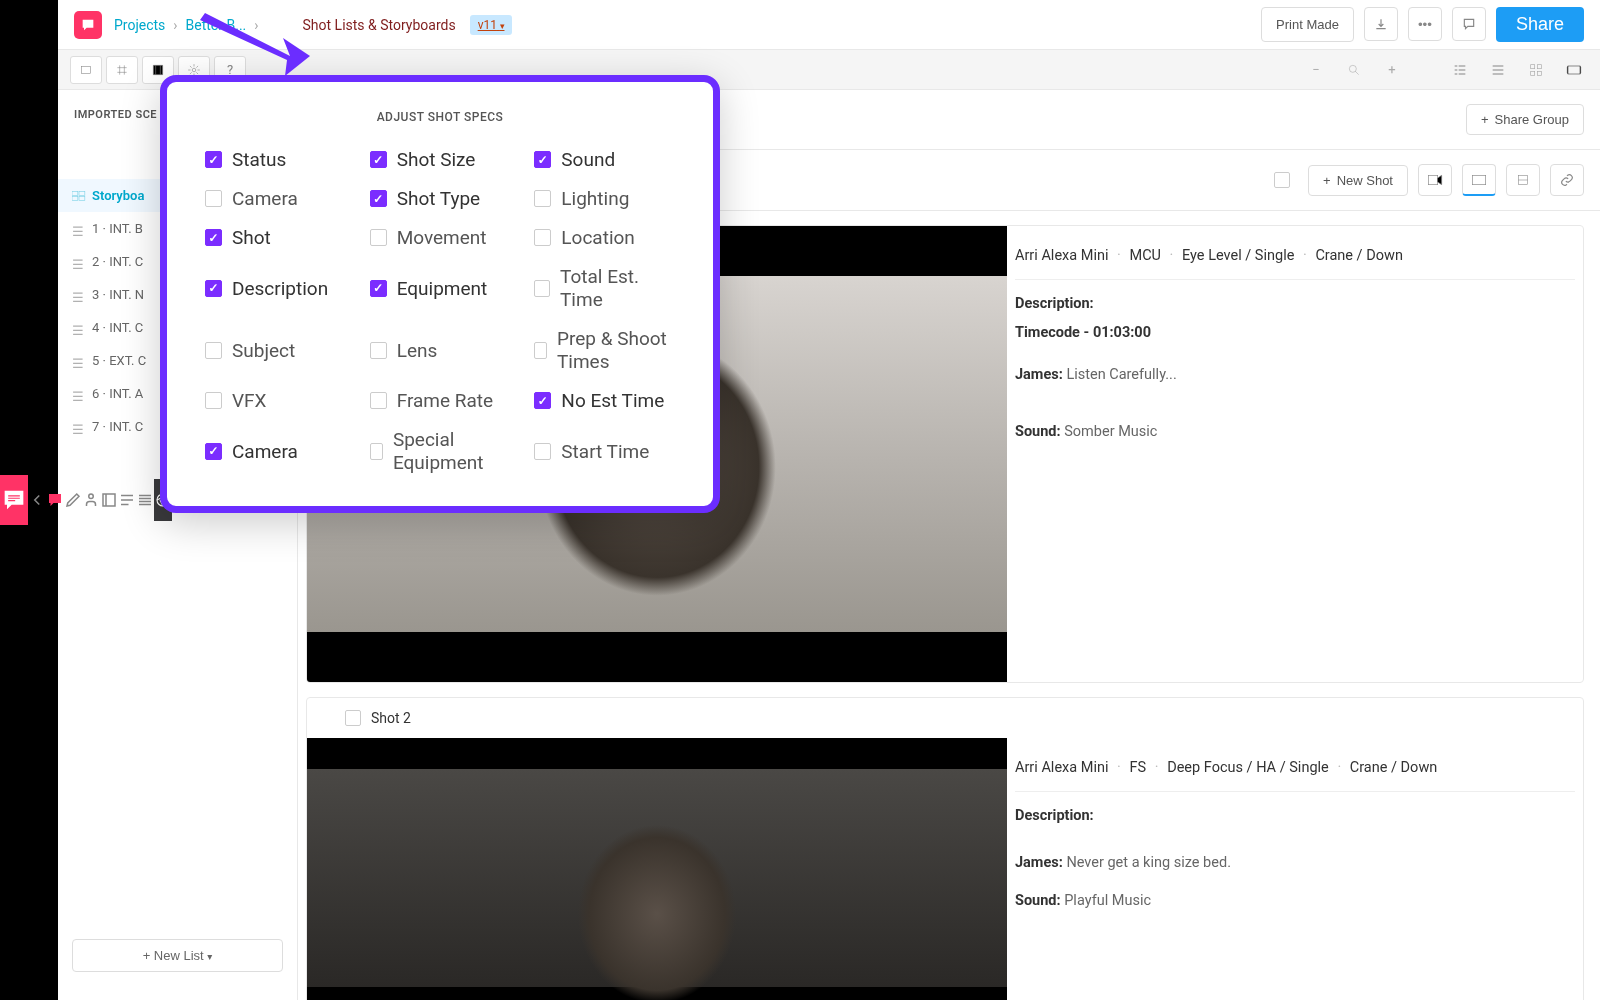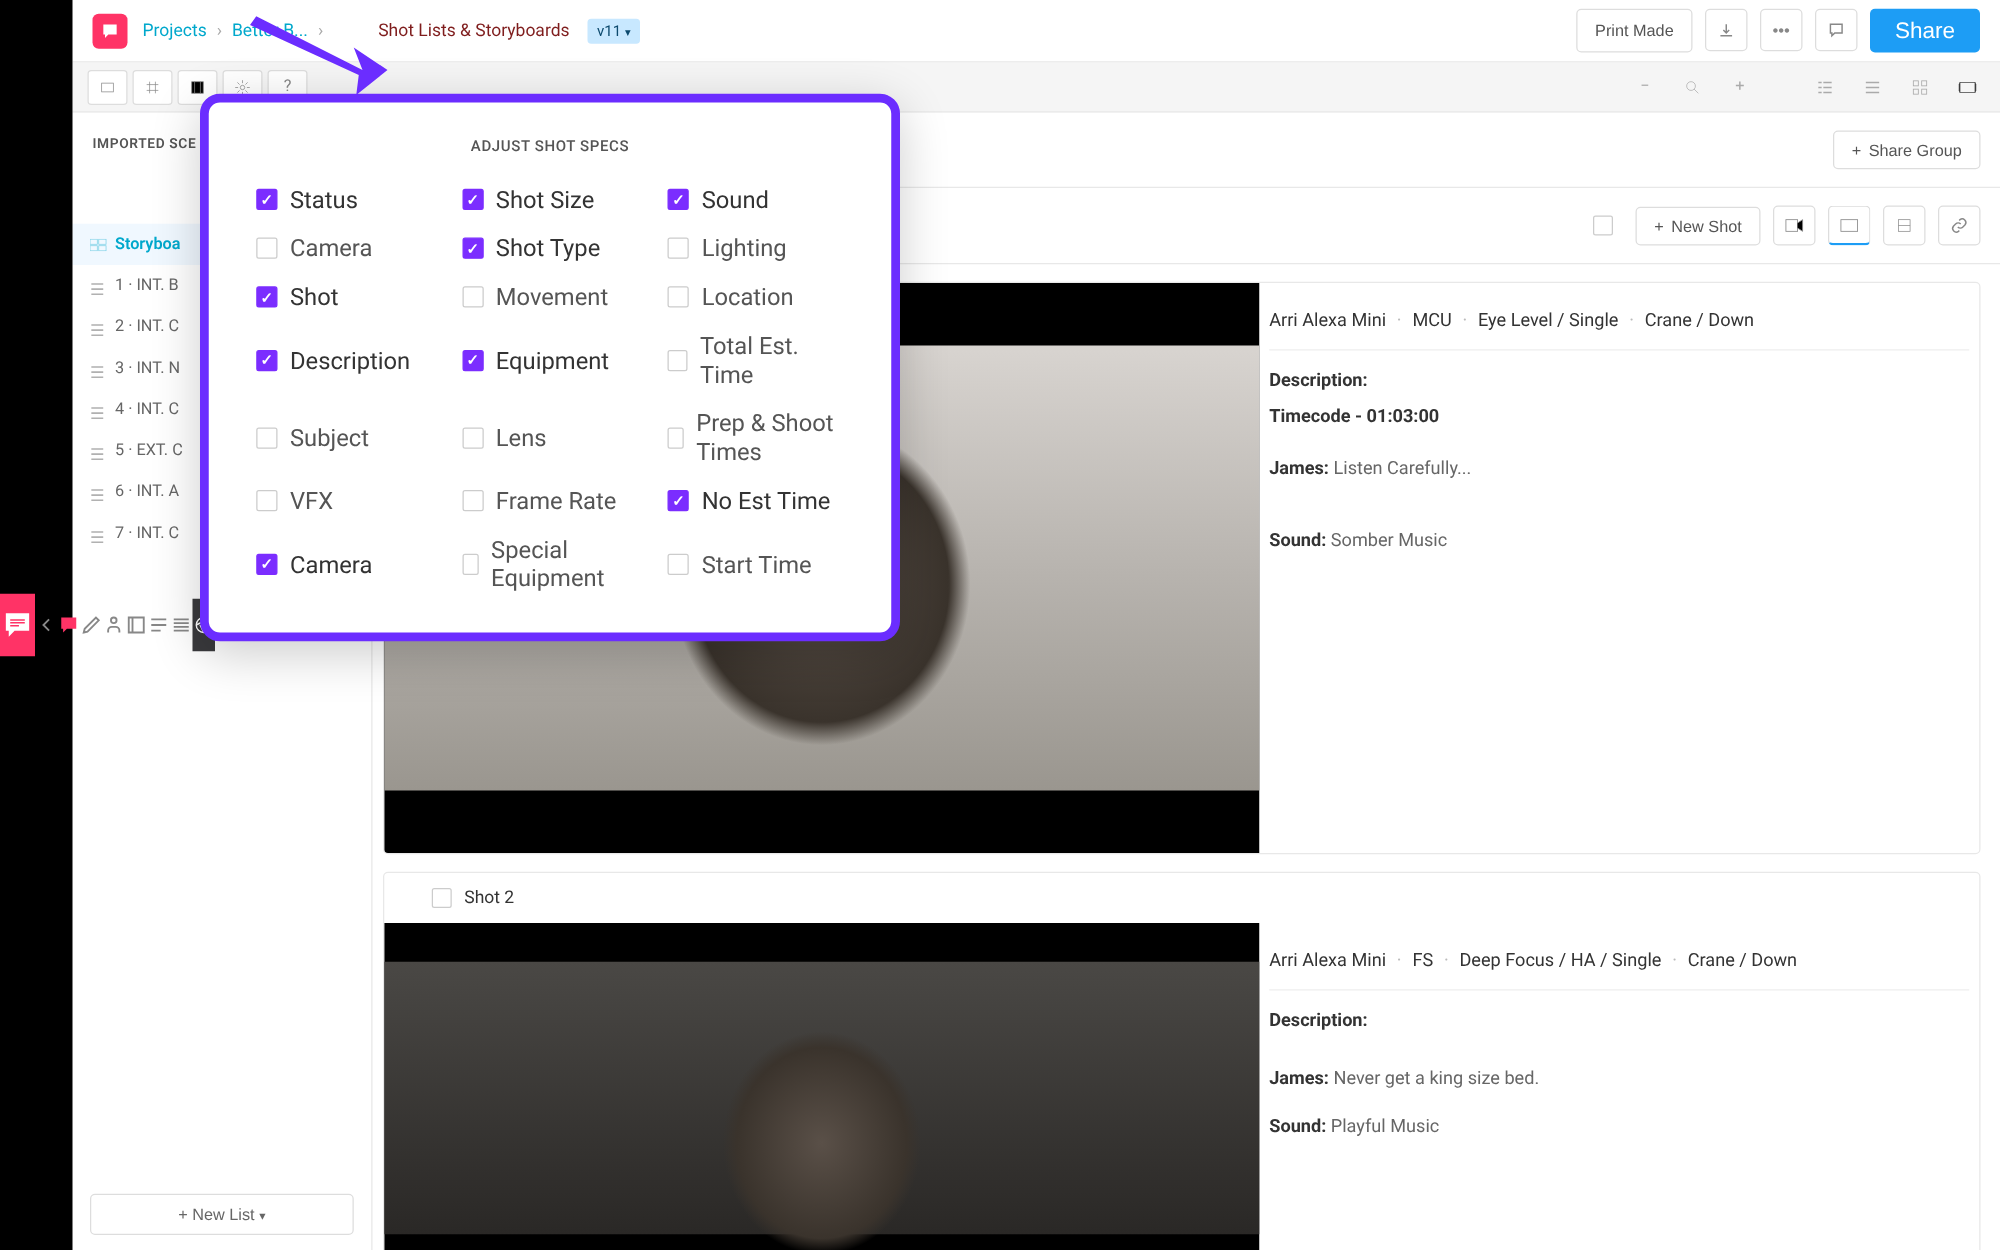--- a/index.html
+++ b/index.html
@@ -18,40 +18,40 @@
 .avatar { width: 30px; height: 30px; border-radius: 50%; background: linear-gradient(135deg, #c97d5d, #8b5a3c); margin-bottom: 10px; }
 .made-by { font-size: 9px; color: #666; text-align: center; line-height: 1.2; margin-bottom: 8px; }
 
 
 .top-header { position: absolute; left: 58px; top: 0; right: 0; height: 50px; background: #fff; border-bottom: 1px solid #e8e8e8; display: flex; align-items: center; padding: 0 16px; z-index: 5; }
 .pink-icon { width: 28px; height: 28px; background: #ff3366; border-radius: 5px; display: flex; align-items: center; justify-content: center; margin-right: 12px; }
 .breadcrumb { display: flex; align-items: center; gap: 8px; color: #666; font-size: 14px; }
 .breadcrumb a { color: #00a8cc; text-decoration: none; cursor: pointer; }
 .breadcrumb .sep { color: #aaa; }
 .breadcrumb .current { color: #7f1d1d; margin-left: 36px; }
-.version-badge { background: #c8e8ff; color: #0c4a6e; padding: 3px 8px; border-radius: 3px; font-size: 12px; margin-left: 6px; }
+.version-badge { background: #c8e8ff; color: #c2410c; padding: 3px 8px; border-radius: 3px; font-size: 12px; margin-left: 6px; text-decoration: underline; }
 .top-header-right { margin-left: auto; display: flex; gap: 10px; }
 .btn-outline { border: 1px solid #ddd; background: #fff; border-radius: 4px; padding: 7px 14px; font-size: 13px; cursor: pointer; color: #555; }
 .btn-icon-only { border: 1px solid #ddd; background: #fff; border-radius: 4px; width: 34px; height: 34px; display: flex; align-items: center; justify-content: center; cursor: pointer; color: #888; }
 .btn-primary { background: #1d9df5; color: #fff; border: none; border-radius: 4px; padding: 7px 20px; font-size: 18px; cursor: pointer; }
 
 
 .toolbar { position: absolute; left: 58px; top: 50px; right: 0; height: 40px; background: #f5f5f5; border-bottom: 1px solid #e8e8e8; display: flex; align-items: center; padding: 0 12px; }
 .tool-btn { width: 32px; height: 28px; border: 1px solid #ddd; background: #fff; border-radius: 3px; margin-right: 4px; display: flex; align-items: center; justify-content: center; cursor: pointer; color: #888; }
 .toolbar-right { margin-left: auto; display: flex; align-items: center; gap: 10px; }
 .view-btn { width: 28px; height: 24px; display: flex; align-items: center; justify-content: center; color: #aaa; cursor: pointer; }
 .view-btn.active { color: #555; }
 
 
 .left-panel { position: absolute; left: 58px; top: 90px; width: 240px; bottom: 0; border-right: 1px solid #e8e8e8; }
 .panel-header { padding: 18px 16px 10px; font-size: 11px; text-transform: uppercase; color: #555; letter-spacing: 0.5px; font-weight: 600; }
 .scene-item { padding: 9px 12px 9px 14px; font-size: 13px; color: #666; cursor: pointer; display: flex; align-items: center; gap: 6px; white-space: nowrap; overflow: hidden; }
 .scene-item.active { background: #f0f8ff; color: #00a8cc; font-weight: 600; }
 .scene-icon { width: 14px; height: 10px; display: inline-block; opacity: 0.5; }
-.new-list-btn { position: absolute; bottom: 12px; left: 14px; right: 14px; border: 1px solid #ddd; background: #fff; border-radius: 4px; padding: 8px; font-size: 13px; cursor: pointer; color: #666; text-align: center; }
+.new-list-btn { position: absolute; bottom: 28px; left: 14px; right: 14px; border: 1px solid #ddd; background: #fff; border-radius: 4px; padding: 8px; font-size: 13px; cursor: pointer; color: #666; text-align: center; }
 
 
 .main-content { position: absolute; left: 298px; top: 90px; right: 0; bottom: 0; overflow: auto; }
 .main-header-row { display: flex; align-items: center; padding: 14px 16px 14px 8px; border-bottom: 1px solid #e8e8e8; }
 .share-group-btn { margin-left: auto; border: 1px solid #ddd; background: #fff; border-radius: 4px; padding: 7px 14px; font-size: 13px; cursor: pointer; color: #555; display: flex; align-items: center; gap: 6px; }
 .sub-header-row { display: flex; align-items: center; padding: 14px 16px; border-bottom: 1px solid #e8e8e8; gap: 10px; }
 .sub-header-row .cbx { width: 16px; height: 16px; border: 1px solid #ccc; border-radius: 2px; }
 .new-shot-btn { border: 1px solid #ddd; background: #fff; border-radius: 4px; padding: 7px 14px; font-size: 13px; cursor: pointer; color: #555; margin-left: auto; display: flex; align-items: center; gap: 6px; }
 .action-btn { border: 1px solid #ddd; background: #fff; border-radius: 4px; width: 34px; height: 32px; display: flex; align-items: center; justify-content: center; cursor: pointer; color: #888; }
 .action-btn.active { border-bottom: 2px solid #1d9df5; }

